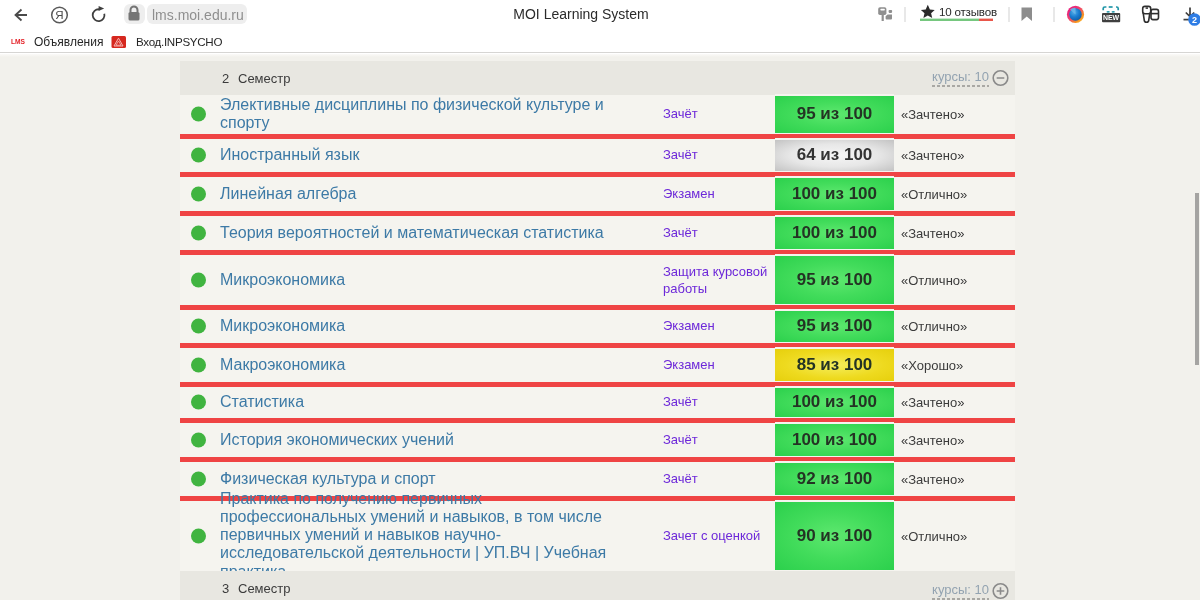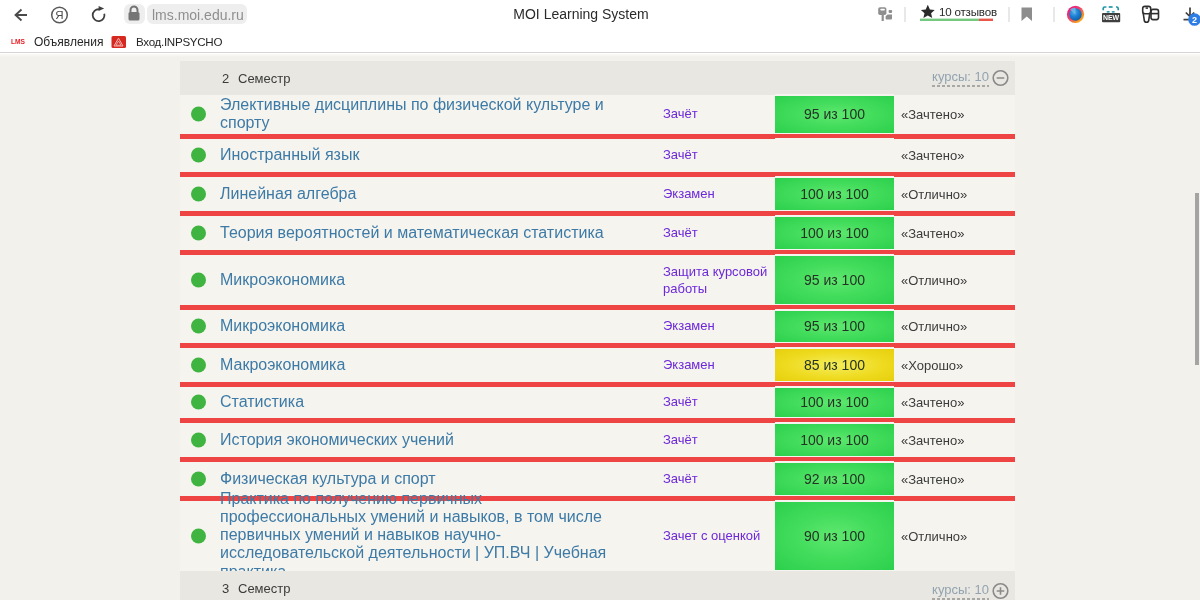--- a/index.html
+++ b/index.html
@@ -26,21 +26,21 @@
   .sembar .sem { position:absolute; left:58px; top:50%; transform:translateY(-50%); font-size:13px; color:#3b3b3b; }
   .kursy { position:absolute; right:26px; top:50%; transform:translateY(-50%); font-size:13px; color:#93a3b1; padding-bottom:3px; background:repeating-linear-gradient(90deg,#a9a8a4 0 3px, rgba(0,0,0,0) 3px 5px) left bottom / 100% 2.4px no-repeat; }
   .circbtn { position:absolute; right:6px; top:50%; transform:translateY(-50%); }
 
   .row { position:relative; background:#f5f4ef; border-top:5px solid #ef4444; }
   .nb { position:absolute; left:595px; top:-1px; width:119px; height:1px; background:#f5f4ef; }
   .row.first { border-top:none; }
   .dot { position:absolute; left:11px; top:50%; transform:translateY(-50%); width:15px; height:15px; border-radius:50%; background:#40b440; }
   .cname { position:absolute; left:40px; top:50%; transform:translateY(-50%); width:420px; font-size:16px; line-height:18.2px; color:#3d7aa6; }
   .ctype { position:absolute; left:483px; top:50%; transform:translateY(-50%); width:108px; font-size:13px; line-height:17.5px; color:#6d28d9; }
-  .badge { position:absolute; left:595px; top:1px; bottom:1px; width:119px; display:flex; align-items:center; justify-content:center; font-size:14px; font-weight:normal; color:#243324; }
+  .badge { position:absolute; left:595px; top:1px; bottom:1px; width:119px; display:flex; align-items:center; justify-content:center; font-size:17px; font-weight:bold; color:#243324; }
   .b-green { background:radial-gradient(ellipse at center, #5ee86f 0%, #42dc5b 48%, #2bd04c 100%); }
   .b-gray  { background:radial-gradient(ellipse at center, #f6f6f6 0%, #e7e7e7 52%, #c3c3c3 100%); color:#333; }
   .b-yellow{ background:radial-gradient(ellipse at center, #f5ee5c 0%, #eeda1f 58%, #e6cf0c 100%); }
   .grade { position:absolute; left:721px; top:50%; transform:translateY(-50%); font-size:13px; color:#3b3b3b; }
 
   
   #sbthumb { position:absolute; left:1195px; top:193px; width:4px; height:172px; background:#a5a4a2; }
 </style>
 </head>
 <body>
@@ -158,20 +158,21 @@
     <div class="cname">Элективные дисциплины по физической культуре и спорту</div>
     <div class="ctype">Зачёт</div>
     <div class="badge b-green">95 из 100</div>
     <div class="grade">«Зачтено»</div>
   </div>
   <div class="row" style="height:38.5px;">
     <i class="nb"></i>
       <span class="dot"></span>
     <div class="cname">Иностранный язык</div>
     <div class="ctype">Зачёт</div>
+    <div class="badge b-gray">64 из 100</div>
     <div class="grade">«Зачтено»</div>
   </div>
   <div class="row" style="height:39px;">
     <i class="nb"></i>
       <span class="dot"></span>
     <div class="cname">Линейная алгебра</div>
     <div class="ctype">Экзамен</div>
     <div class="badge b-green">100 из 100</div>
     <div class="grade">«Отлично»</div>
   </div>

